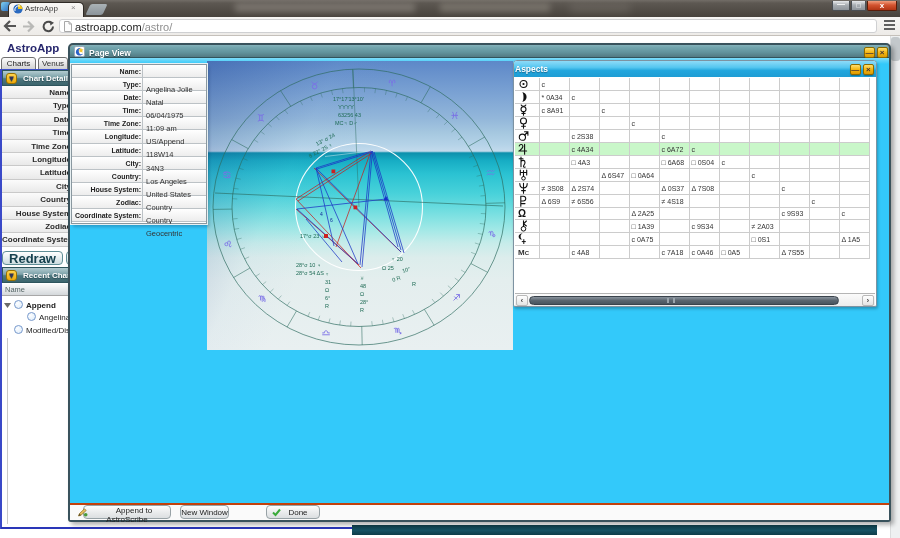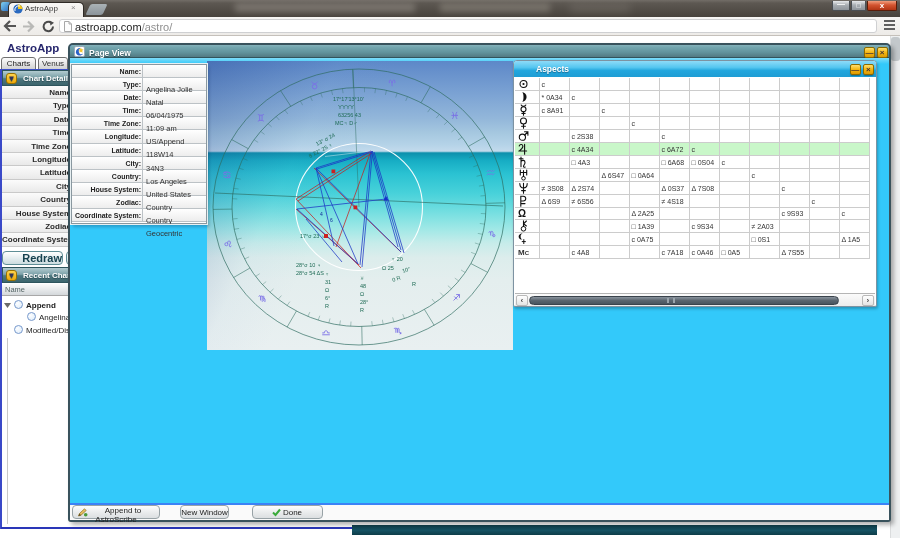--- a/index.html
+++ b/index.html
@@ -22,50 +22,50 @@
 #pagebg{left:0;top:36px;width:890px;height:502px;background:#fff}
 #scroll{left:890px;top:36px;width:10px;height:502px;background:#eef0f1;border-left:1px solid #dadcdd}
 #scrollthumb{left:891px;top:37px;width:9px;height:24px;background:#c3c8cb;border-radius:3px}
 #logo{left:7px;top:42px;font-size:11.5px;font-weight:bold;color:#28286e}
 .sidetab{top:57px;height:13px;background:linear-gradient(180deg,#fdfdfd,#e2e2e2 60%,#d2d2d2);border:1px solid #707070;border-radius:3px 3px 0 0;font-size:8px;font-weight:normal;color:#222;text-align:center;line-height:12px}
 #blueline{left:0;top:69px;width:68px;height:2px;background:#3c50c8}
 #sideborder{left:0;top:69px;width:1.5px;height:460px;background:#3a49c8}
 .panelhead{left:2px;width:80px;height:16px;background:linear-gradient(180deg,#b2cbd0 0%,#7da2a9 45%,#4e777f 55%,#3c656d 100%);border:1px solid #2e555d;color:#fff;font-size:8px;font-weight:bold;line-height:15px;text-shadow:0 1px 1px #2a4a52}
 .orangeico{position:absolute;left:3px;top:2px;width:11px;height:11px;background:linear-gradient(180deg,#ffd44e,#efa90a);border:1px solid #9a7200;border-radius:3px;color:#274;font-size:8px;font-weight:bold;text-align:center;line-height:10px;color:#335}
 .srow{left:2px;width:78px;height:13.4px;white-space:nowrap;overflow:hidden;background:linear-gradient(180deg,#fbfbfb,#e9e9e9);border-bottom:1px solid #c9c9c9;font-size:8px;font-weight:bold;color:#2a2a2a;text-align:right;line-height:13px;padding-right:9px}
-#redraw{left:2px;top:251px;width:61px;height:14px;background:linear-gradient(180deg,#ffffff,#e3ecee 55%,#ccdcdf);border:1px solid #5f8e96;border-radius:4px;font-size:11px;font-weight:bold;color:#17424f;text-align:right;line-height:13px}
+#redraw{left:2px;top:251px;width:61px;height:14px;background:linear-gradient(180deg,#ffffff,#e3ecee 55%,#ccdcdf);border:1px solid #5f8e96;border-radius:4px;font-size:13px;font-weight:bold;color:#17424f;text-align:center;line-height:13px}
 #redraw2{left:66px;top:251px;width:14px;height:14px;background:linear-gradient(180deg,#ffffff,#e3ecee 55%,#ccdcdf);border:1px solid #5f8e96;border-radius:4px}
 #namehead{left:2px;top:284px;width:78px;height:12px;background:linear-gradient(180deg,#fbfbfb,#d4d8db);border-bottom:1px solid #a8a8a8;font-size:7.5px;color:#566;line-height:12px;padding-left:3px}
 .treerow{font-size:8px;color:#222}
 .globe{position:absolute;width:9px;height:9px;border:1px solid #7799cc;border-radius:50%;background:radial-gradient(circle at 35% 35%,#fdfeff,#dcebfa)}
 #treeline{left:7px;top:338px;width:1px;height:186px;background:#c8c8c8}
 #bottomblue{left:1px;top:527px;width:356px;height:1.5px;background:#2a36b8}
 #tealstrip{left:352px;top:525px;width:525px;height:10px;background:linear-gradient(180deg,#0e3d49,#155263 55%,#0e3d49)}
 
-#pv{left:68px;top:43px;width:823px;height:479px;border:2px solid #39525c;border-radius:5px 5px 3px 3px;box-shadow:3px 3px 4px rgba(0,0,0,.3);background:#3b82f6}
+#pv{left:68px;top:43px;width:823px;height:479px;border:2px solid #39525c;border-radius:5px 5px 3px 3px;box-shadow:3px 3px 4px rgba(0,0,0,.3);background:#c2410c}
 #pvtitle{left:0;top:0;width:819px;height:13px;background:linear-gradient(180deg,#85b2ba 0%,#73a5ae 20%,#62949d 60%,#527a82 100%);border-radius:3px 3px 0 0;border-bottom:1px solid #31535b}
 #pvicon{left:4px;top:1px;width:11px;height:11px;background:#fff;border:1px solid #9ab;border-radius:2px}
 #pvtext{left:19px;top:2.5px;font-size:8.5px;font-weight:bold;color:#fff;text-shadow:0 1px 1px #2a4a52}
 .ybtn{position:absolute;width:11px;height:11px;background:linear-gradient(180deg,#ffdf6e,#f3b512 50%,#dd9a04);border:1px solid #8a6a00;border-radius:2px;color:#433;font-size:8px;font-weight:bold;text-align:center;line-height:10px;box-shadow:0 1px 1px rgba(0,0,0,.3)}
 #pvbody{left:0;top:13px;width:819px;height:445px;background:linear-gradient(180deg,#7fdcf8,#33c9fa 6px)}
 #pvfooter{left:0;top:460px;width:819px;height:15px;background:#fafafa}
 .fbtn{position:absolute;top:460px;height:14px;background:linear-gradient(180deg,#fdfdfd,#e9ebec 55%,#dcdfe1);border:1px solid #98a2a6;border-radius:4px;font-size:8px;color:#222;text-align:center}
 
 #dtable{left:1px;top:19px;width:136px;height:160px;background:#fff;border:1px solid #8a98a0;outline:1px solid #e8f0f2;box-shadow:2px 3px 3px rgba(10,40,80,.28)}
 .drow{display:flex;height:13.1px;border-bottom:1px solid #bcc2c6;background:linear-gradient(180deg,#ffffff,#ededed)}
 .dlab{width:71px;border-right:1px solid #bcc2c6;font-size:7px;font-weight:bold;color:#222;text-align:right;padding:3px 1px 0 0;white-space:nowrap}
 .dval{font-size:7.5px;color:#333;padding:20px 0 0 3px;white-space:nowrap}
 
 #photo{left:137px;top:16px;width:306px;height:289px;background:
  linear-gradient(115deg,rgba(25,60,140,.30),rgba(120,160,210,.05) 30%,rgba(255,255,255,0) 44%),
  linear-gradient(180deg,#5d88c8 0%,#7da4d4 12%,#93b7da 20%,#a6c8e0 25%,#b5d3e8 29%,#c2daec 31.2%,#0c90ac 31.8%,#17adc4 34.5%,#2ac2d2 39%,#49d2da 46%,#72dee0 52%,#9fe8e6 58%,#c6ecea 63%,#dcedec 68%,#e4eeee 76%,#e9f0f1 100%)}
 
 #aw{left:443px;top:15px;width:364px;height:247px;border:1px solid #7d93a2;border-radius:4px 4px 2px 2px;background:#fff;box-shadow:1px 2px 3px rgba(0,0,0,.25)}
 #awtitle{left:0;top:0;width:362px;height:16px;background:linear-gradient(180deg,#8edbf8 0%,#55c6f0 40%,#22a6dd 60%,#1e9dd4 100%);border-radius:3px 3px 0 0}
-#awtext{left:22px;top:3px;font-size:8.5px;font-weight:bold;color:#fff;text-shadow:0 1px 1px #1a6a90}
+#awtext{left:1px;top:3px;font-size:8.5px;font-weight:bold;color:#fff;text-shadow:0 1px 1px #1a6a90}
 #awbody{left:1px;top:17px;width:360px;height:228px;background:#fff;overflow:hidden}
 table#at{border-collapse:collapse;table-layout:fixed;width:354px}
 #at th{background:linear-gradient(180deg,#fafafa,#d5d5d5);border-right:1px solid #5b7a9e;border-bottom:1px solid #98a2ac;font-size:7.5px;font-weight:normal;color:#223;text-align:left;padding:0 0 0 3px;height:12px}
 #at td .pf{font-size:11px;color:#111;line-height:9px}
 #at td{border-right:1px solid #ccc;border-bottom:1px solid #ccc;font-size:7px;color:#333;height:12.35px;padding:0 0 0 2px;white-space:nowrap;overflow:hidden}
 #at tr.g td{background:#c9f7c9}
 #awsb{left:1px;top:232px;width:360px;height:13px;background:linear-gradient(180deg,#fbfbfb,#ececec);border-top:1px solid #b5b5b5}
 .sbarrow{position:absolute;top:1px;width:12px;height:11px;background:linear-gradient(180deg,#fff,#e4e4e4);border:1px solid #b9b9b9;font-size:7px;font-weight:bold;color:#333;text-align:center;line-height:10px;border-radius:2px}
 #sbthumb{left:14px;top:2px;width:310px;height:9px;background:linear-gradient(180deg,#8a949e,#5a656f 50%,#49545e);border-radius:5px;border:1px solid #3a434c}
 #sbgrip{left:152px;top:4px;width:2px;height:5px;border-left:2px solid #9aa4ac;border-right:2px solid #9aa4ac;padding-left:4px}
@@ -633,24 +633,24 @@
         </table>
       </div>
   <div class="abs" id="awsb">
     <div class="sbarrow" style="left:1px">‹</div>
     <div class="sbarrow" style="left:347px">›</div>
     <div class="abs" id="sbthumb"></div>
     <div class="abs" id="sbgrip"></div>
   </div>
  </div>
  <div class="abs" id="pvfooter"></div>
- <div class="fbtn" style="left:2px;width:88px"><span style="margin-left:14px">Append to AstroScribe</span></div>
+ <div class="fbtn" style="left:13px;width:88px"><span style="margin-left:14px">Append to AstroScribe</span></div>
  <svg class="abs" style="left:7px;top:463px" width="11" height="9" viewBox="0 0 11 9">
       <path d="M1.5,8 L2.5,5.5 L7.5,0.8 L9.2,2.5 L4,7.2 Z" fill="#e8c060" stroke="#8a6a20" stroke-width="0.7"></path>
       <path d="M1.5,8 L2.5,5.5 L4,7.2 Z" fill="#5a4a20"></path>
       <circle cx="8.7" cy="6.8" r="1.8" fill="#4a9a3a"></circle>
     </svg>
  <div class="fbtn" style="left:110px;width:49px;line-height:13px">New Window</div>
- <div class="fbtn" style="left:182px;width:71px;line-height:13px"><span style="margin-left:10px">Done</span></div>
+ <div class="fbtn" style="left:196px;width:54px;line-height:13px"><span style="margin-left:10px">Done</span></div>
  <svg class="abs" style="left:202px;top:463px" width="9" height="9" viewBox="0 0 9 9">
       <path d="M1,4.5 L3.5,7 L8,1.5" stroke="#3aaa3a" stroke-width="2" fill="none"></path>
     </svg>
 </div>
 
 </body></html>

